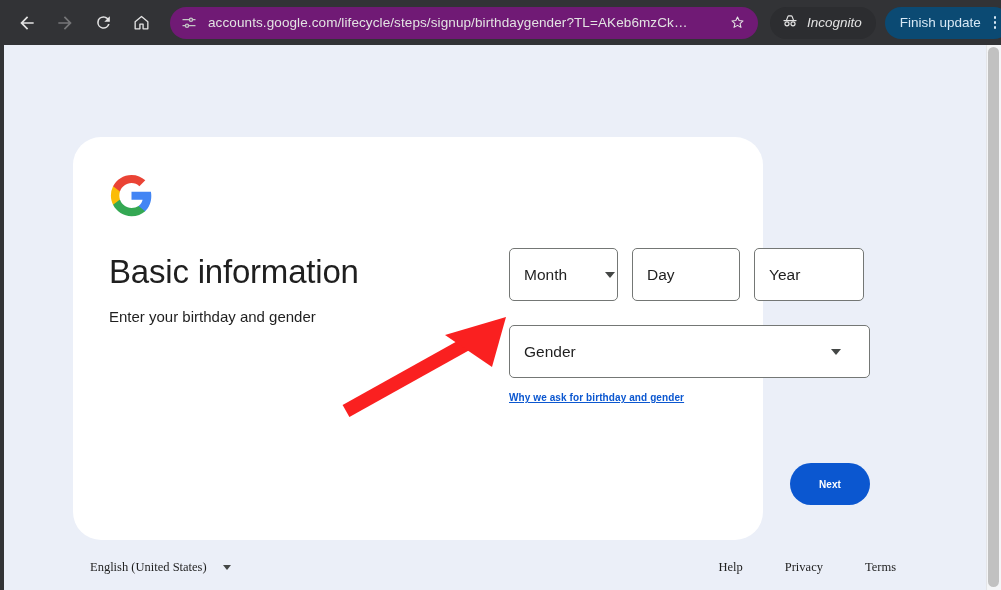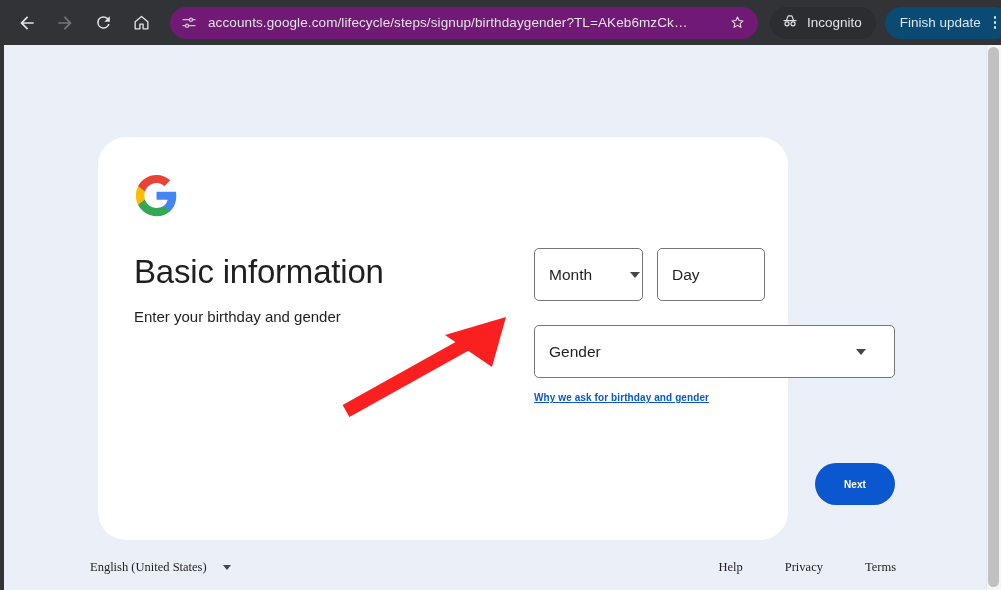--- a/index.html
+++ b/index.html
@@ -35,21 +35,21 @@
     flex: 1 1 auto; color: #e3e3e3; font-size: 13.5px;
     white-space: nowrap; overflow: hidden; text-overflow: clip;
     margin-left: 8px; letter-spacing: 0.1px;
   }
   .omnibox-star { flex: 0 0 auto; width: 22px; height: 22px; margin-left: 6px;
     display: flex; align-items: center; justify-content: center; }
 
   .incognito-pill {
     flex: 0 0 auto; height: 32px; margin-left: 12px; padding: 0 14px 0 11px;
     background: #2c2d30; border-radius: 16px;
-    display: flex; align-items: center; gap: 8px;
+    display: flex; align-items: center; gap: 8px; font-style: italic;
   }
   .incognito-pill .label { color: #e3e3e3; font-size: 13.5px; }
 
   .finish-pill {
     flex: 0 0 auto; height: 32px; margin-left: 9px; padding: 0 7px 0 15px;
     background: #0b4a73; border-radius: 16px;
     display: flex; align-items: center; gap: 6px;
   }
   .finish-pill .label { color: #d7e8f5; font-size: 13.5px; }
   .kebab { width: 16px; height: 18px; display: flex; flex-direction: column;
@@ -73,21 +73,20 @@
   .scrollbar-thumb {
     position: absolute; top: 2px; right: 2px; width: 11px; height: 540px;
     background: #c1c1c1; border-radius: 6px;
   }
 
   
   .card {
     position: absolute; left: 73px; top: 92px; width: 690px; height: 403px;
     background: #ffffff; border-radius: 28px;
     padding: 36px 44px 0 36px;
-    margin-left: 25px;
   }
 
   .glogo { width: 45px; height: 45px; display: block; margin-left: 0; }
 
   .card-body { display: flex; margin-top: 30px; }
   .col-left { width: 400px; flex: 0 0 auto; padding-top: 4px; }
   .col-right { flex: 1 1 auto; padding-top: 0; }
 
   .page-title {
     font-size: 33px; font-weight: 400; color: #1f1f1f;
@@ -243,20 +242,23 @@
 
           <div class="field month">
             <span class="field-text">Month</span>
             <span class="caret"></span>
           </div>
 
           <div class="field day">
             <span class="field-text">Day</span>
           </div>
 
+          <div class="field year">
+            <span class="field-text">Year</span>
+          </div>
         </div>
 
         <div class="field gender">
           <span class="field-text">Gender</span>
           <span class="caret"></span>
         </div>
 
         <a class="why-link" href="#">Why we ask for birthday and gender</a>
 
         <div class="next-row">

